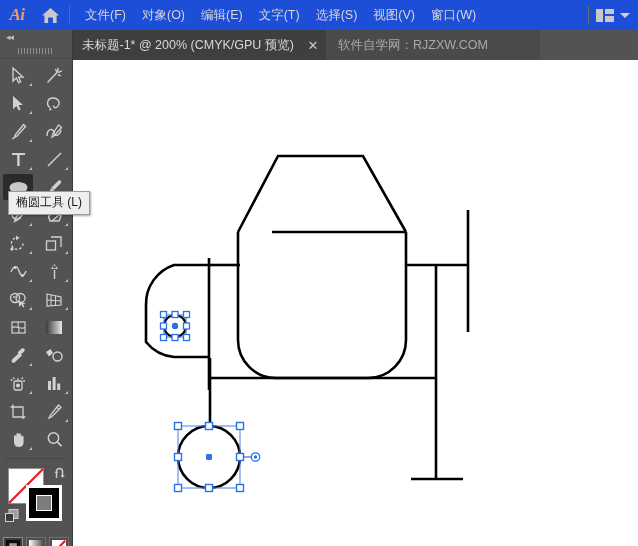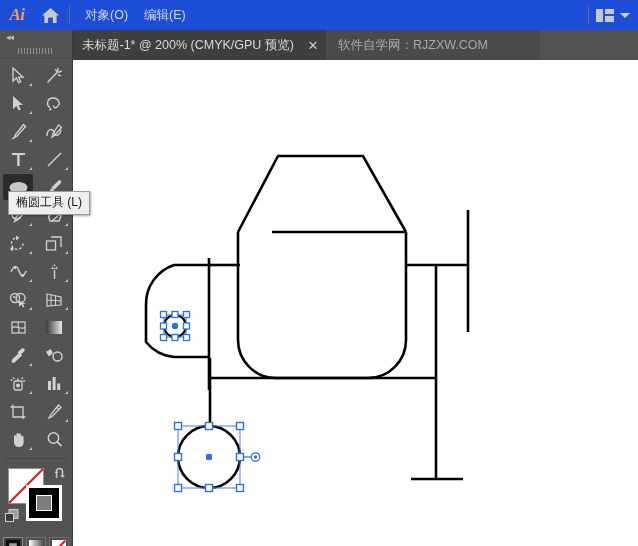--- a/index.html
+++ b/index.html
@@ -146,22 +146,27 @@
 
   <div class="menubar">
     <div class="ai-logo">Ai</div>
     <div class="home-btn">
       <svg width="19" height="17" viewBox="0 0 19 17" aria-hidden="true">
         <path d="M9.5 1 L18 8.6 L15.6 8.6 L15.6 16 L11.9 16 L11.9 10.4 L7.1 10.4 L7.1 16 L3.4 16 L3.4 8.6 L1 8.6 Z" fill="#c9c9c9"></path>
       </svg>
     </div>
     <div class="menu-sep"></div>
     <div class="menu-items">
+      <div class="menu-item">文件(F)</div>
       <div class="menu-item">对象(O)</div>
       <div class="menu-item">编辑(E)</div>
+      <div class="menu-item">文字(T)</div>
+      <div class="menu-item">选择(S)</div>
+      <div class="menu-item">视图(V)</div>
+      <div class="menu-item">窗口(W)</div>
     </div>
     <div class="menu-right">
       <div class="menu-sep"></div>
       <div class="ws-icon">
         <i class="ws-a"></i>
           <i class="ws-b"></i>
           <i class="ws-c"></i>
       </div>
       <div class="chev"></div>
     </div>

